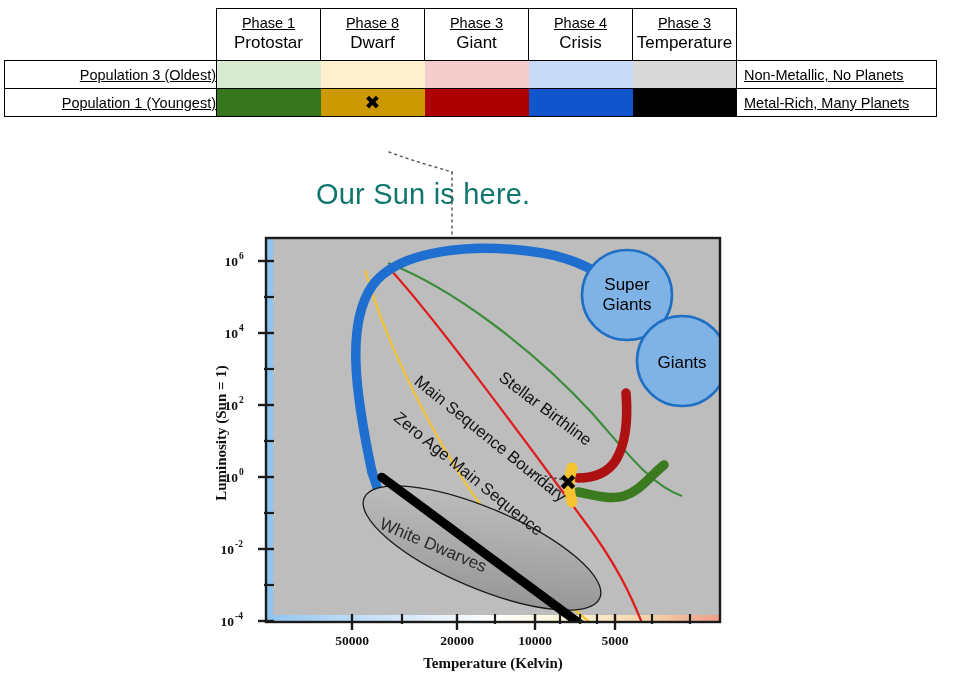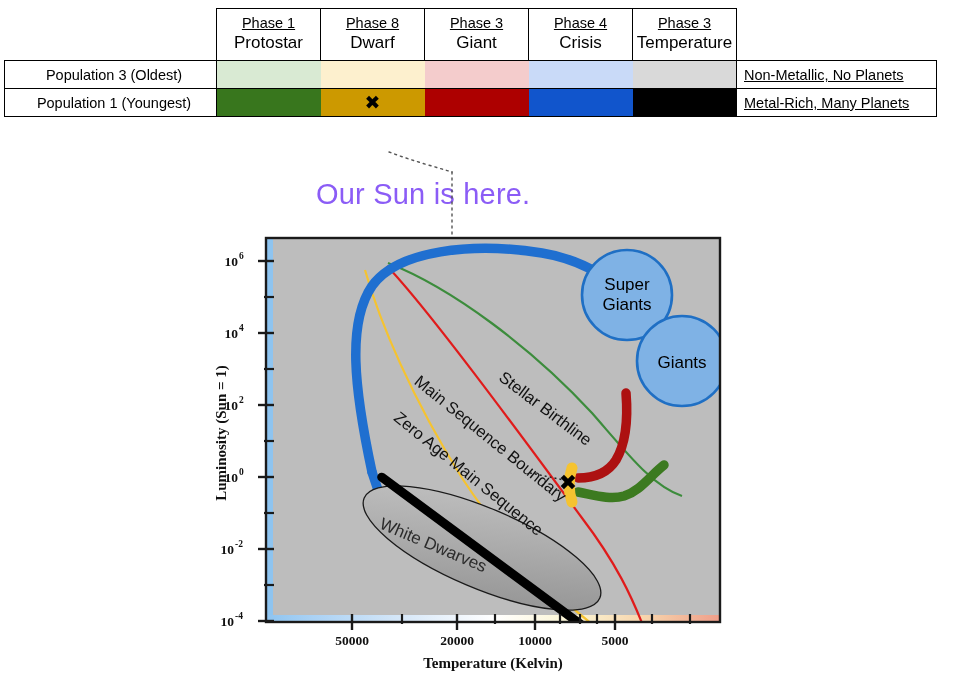--- a/index.html
+++ b/index.html
@@ -50,25 +50,26 @@
   .ph-num {
     display: block;
     text-decoration: underline;
     font-size: 14.5px;
   }
   .ph-sub {
     display: block;
     font-size: 17px;
   }
   .row-label {
-    text-align: center;
+    text-align: right;
     padding-left: 7px !important;
     white-space: nowrap;
     font-size: 14.5px;
     height: 28px;
+    text-decoration: underline;
   }
   .row-note {
     text-align: left;
     padding-left: 7px !important;
     white-space: nowrap;
     font-size: 14.5px;
     text-decoration: underline;
   }
   .swatch {
     position: relative;
@@ -88,21 +89,21 @@
     color: #000;
     font-family: "DejaVu Sans", sans-serif;
   }
 
   
   #callout-text {
     position: absolute;
     left: 316px;
     top: 178px;
     font-size: 29px;
-    color: #8b5cf6;
+    color: #0f766e;
     letter-spacing: 0.2px;
     white-space: nowrap;
   }
   #callout-svg {
     position: absolute;
     left: 0; top: 0;
     width: 968px; height: 694px;
     pointer-events: none;
   }
 

